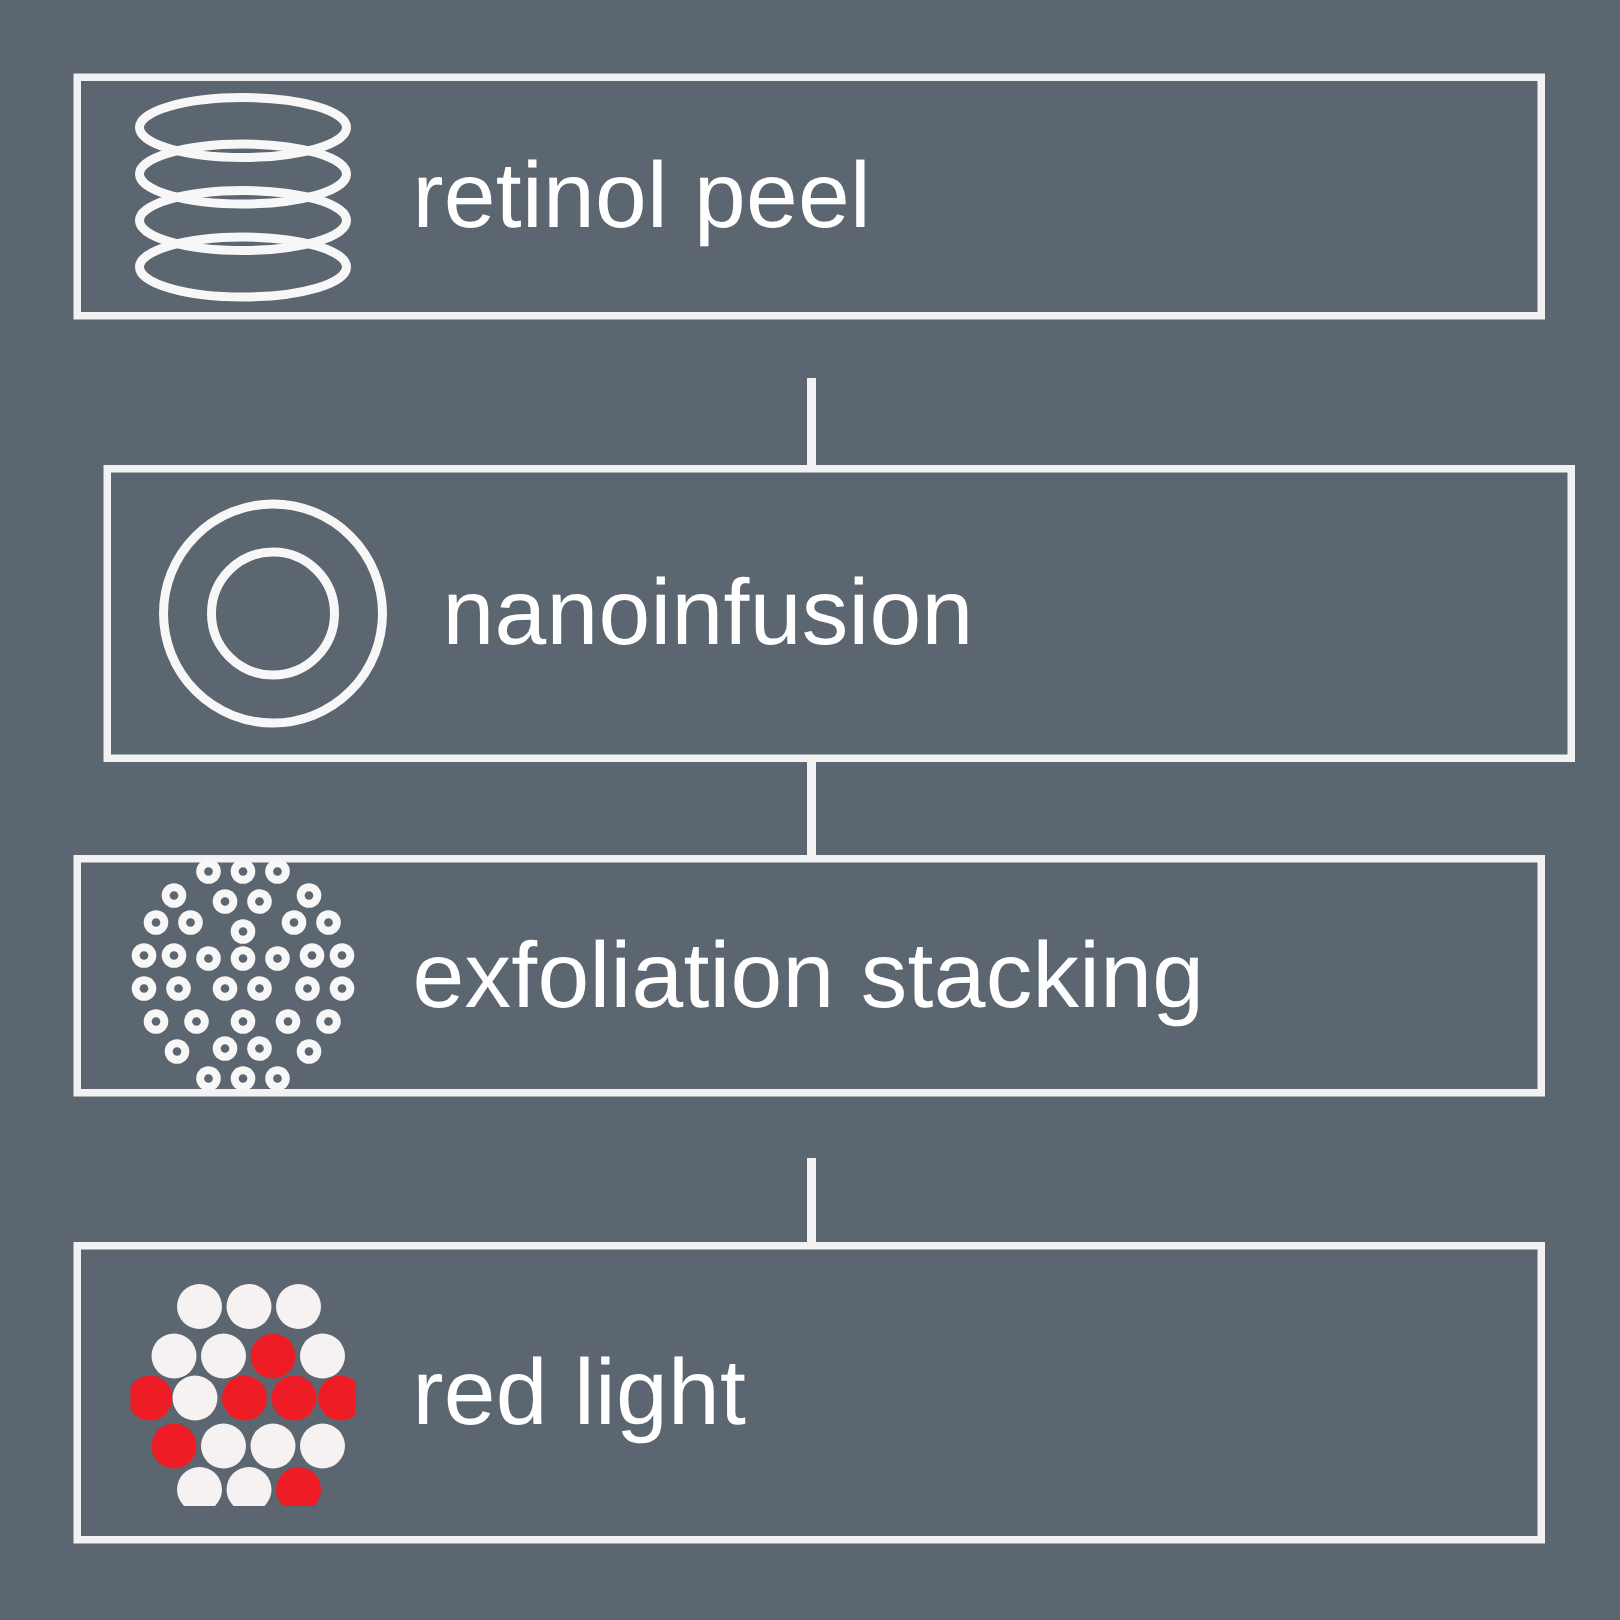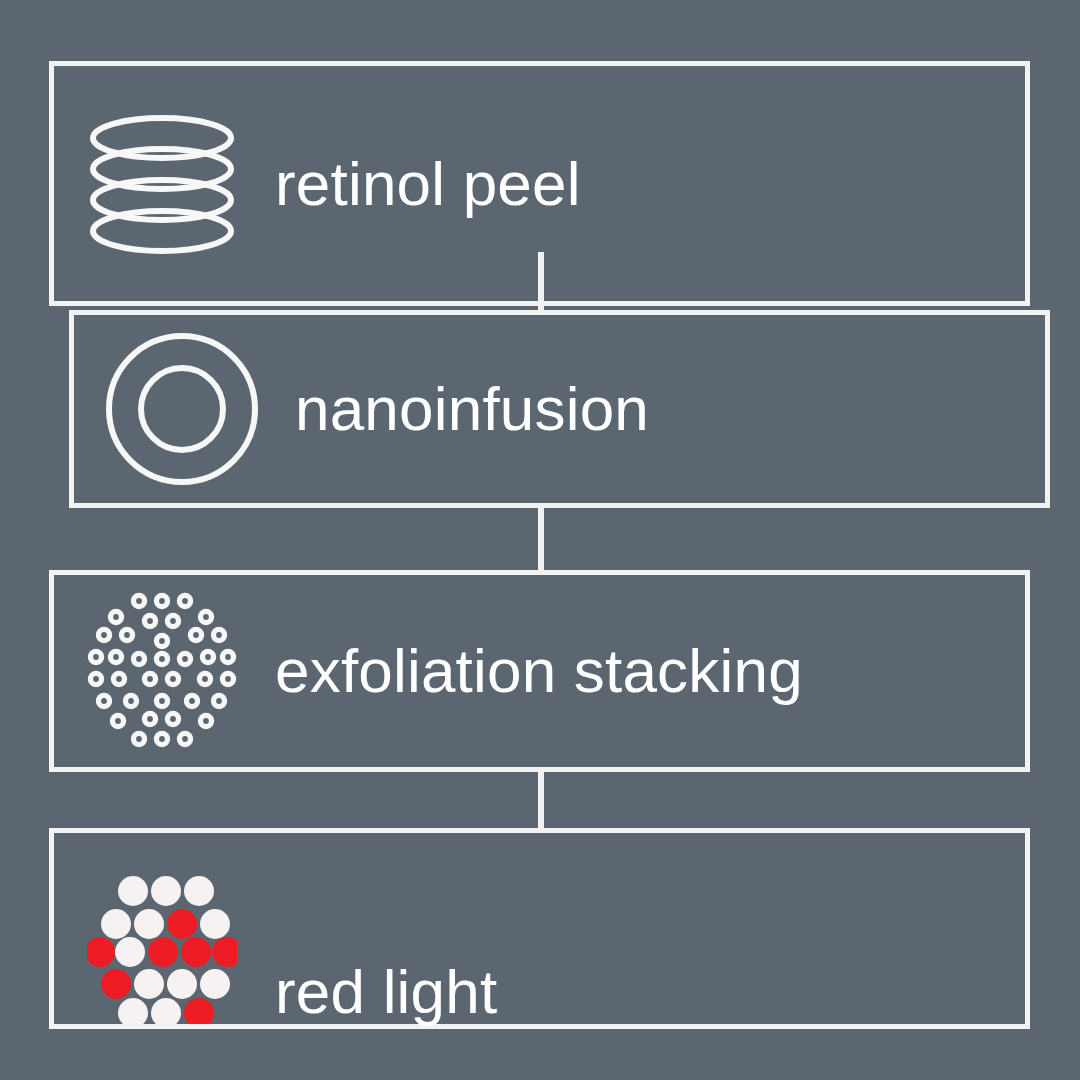--- a/index.html
+++ b/index.html
@@ -45,24 +45,24 @@
     color: #ffffff;
     font-size: 62px;
     font-weight: 300;
     letter-spacing: 0.2px;
     line-height: 1.05;
     white-space: nowrap;
     padding-left: 6px;
   }
 
   
-  #node-0 { top: 61px;  height: 245px; }   
+  #node-0 { top: 49px;  height: 164px; }   
   #node-1 { top: 310px; height: 198px; margin-left: 20px; }   
-  #node-2 { top: 570px; height: 202px; }   
-  #node-3 { top: 828px; height: 201px; align-items: flex-end; }   
+  #node-2 { top: 570px; height: 161px; }   
+  #node-3 { top: 828px; height: 201px; }   
 
   
   .connector {
     position: absolute;
     left: 538px;
     width: 6px;
     background: #f2f2f2;
   }
   #connector-0 { top: 252px; height: 58px; }
   #connector-1 { top: 508px; height: 62px; }

